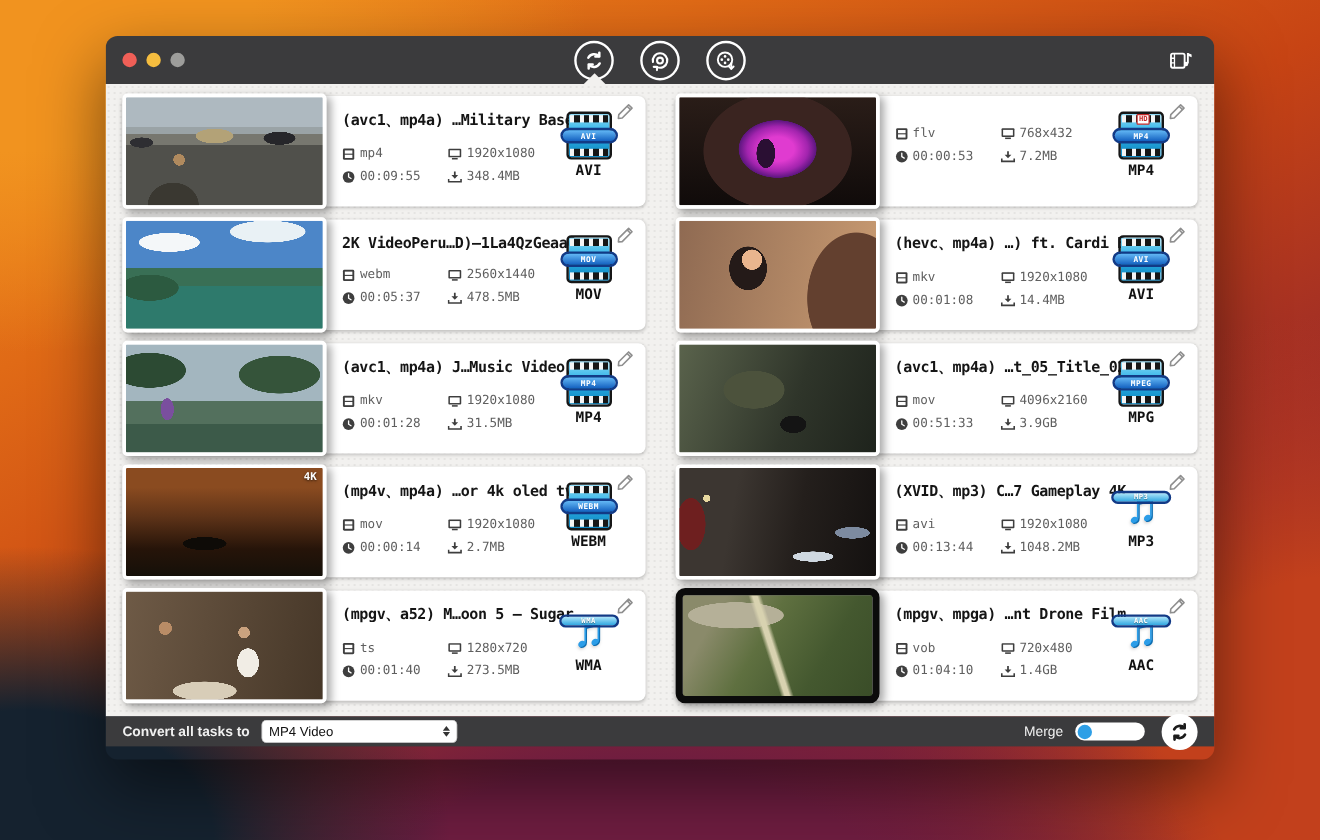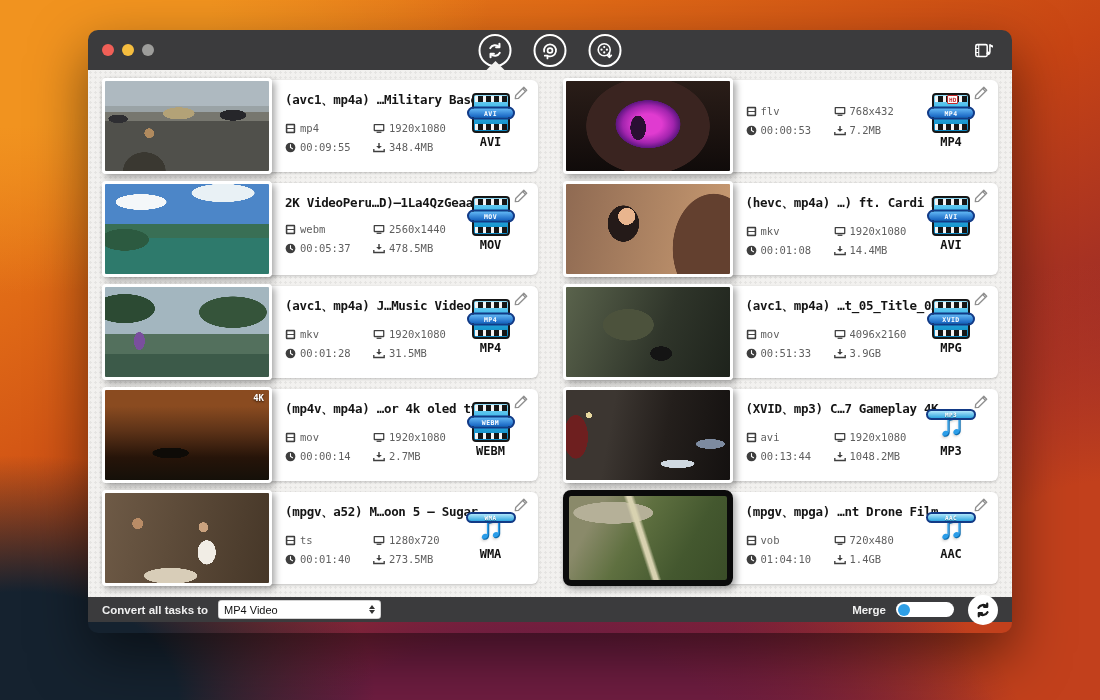--- a/index.html
+++ b/index.html
@@ -94,21 +94,21 @@
   .preset-select{ margin-left:10px; width:163px; height:19px; background:#fff; border-radius:4px;
     display:flex; align-items:center; padding:0 6px; cursor:pointer;
     box-shadow:inset 0 0 0 .5px #aaa; }
   .preset-select .value{ flex:1; font-size:11px; color:#111; }
   .stepper{ display:flex; flex-direction:column; gap:1px; align-items:center; }
   .stepper i{ display:block; width:0; height:0; border-left:3.5px solid transparent;
     border-right:3.5px solid transparent; }
   .stepper .up{ border-bottom:4.5px solid #333; }
   .stepper .down{ border-top:4.5px solid #333; }
   .footer-right{ margin-left:auto; display:flex; align-items:center; gap:10px; }
-  .merge-label{ color:#f0f0f0; font-size:11.5px; font-weight:bold; }
+  .merge-label{ color:#f0f0f0; font-size:11.5px; font-weight:normal; }
   .toggle{ position:relative; width:58px; height:15px; background:#fff; border-radius:8px;
     cursor:pointer; }
   .toggle .knob{ position:absolute; left:2px; top:1.5px; width:12px; height:12px;
     border-radius:50%; background:#2e9fe6; }
   .convert-btn{ width:30px; height:30px; border-radius:50%; background:#fff; display:flex;
     align-items:center; justify-content:center; cursor:pointer; margin-left:4px; }
 
   
   .th-military{ background:
     radial-gradient(circle 8px at 27% 58%, #b08a5e 0 60%, transparent 61%),
@@ -531,21 +531,21 @@
                 <path d="M4 4.5l3.5 3.7L11 4.5z" fill="#3e3e3e"></path>
                 <path d="M1 8.5v3h13v-3" stroke="#3e3e3e" stroke-width="1.7" fill="none"></path>
               </svg>
           <span>3.9GB</span>
         </div>
       </div>
     </div>
     <div class="fmt-block">
       <div class="fmt-film">
 
-        <span class="film-banner">XVID</span>
+        <span class="film-banner">MPEG</span>
       </div>
       <div class="fmt-label">MPG</div>
     </div>
     <div class="edit-btn">
       <svg width="16" height="16" viewBox="0 0 18 18" fill="none" stroke="#8f8f8f" stroke-width="1.5" stroke-linejoin="round">
         <path d="M12.2 2.6l3.2 3.2L6.2 15 2.6 15.4 3 11.8z"></path>
             <path d="M10.8 4l3.2 3.2"></path>
       </svg>
     </div>
   </div>

